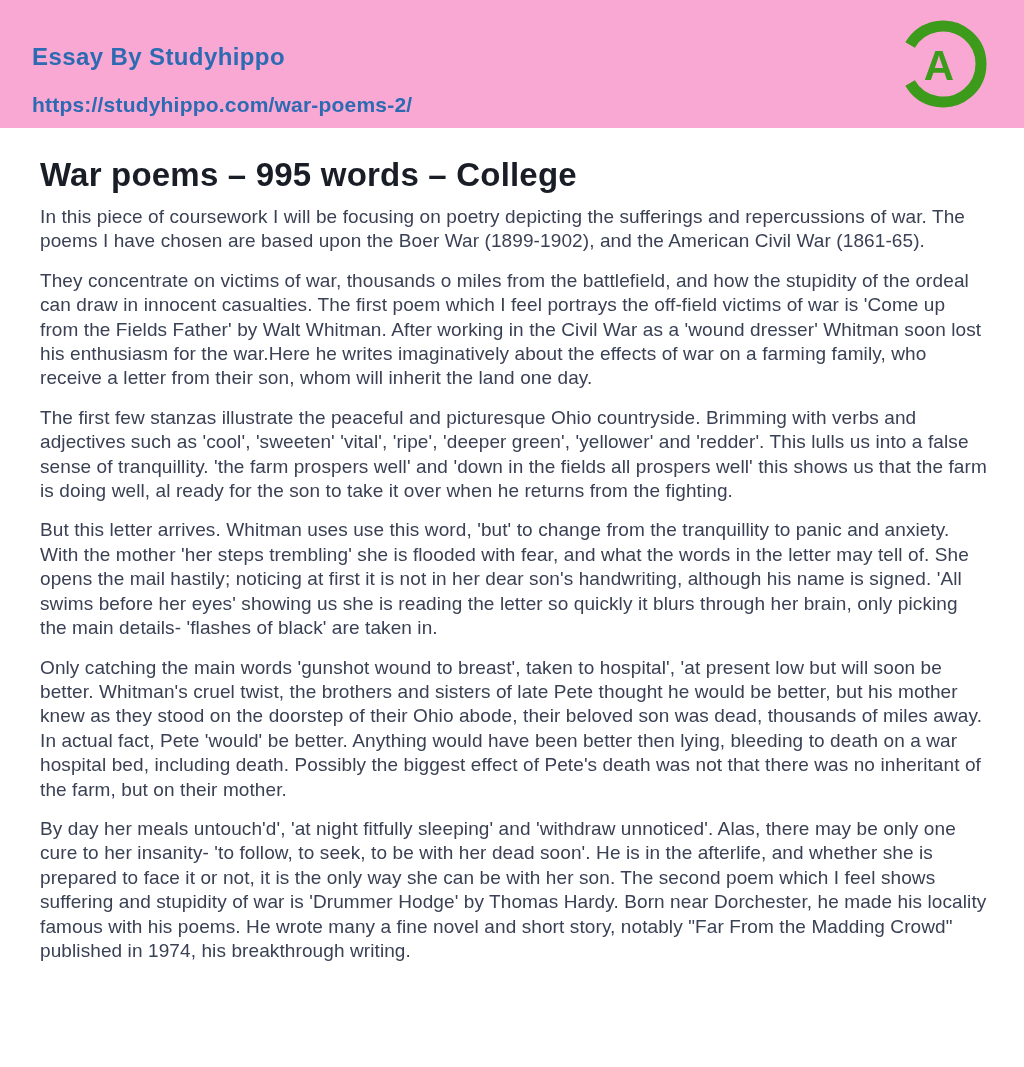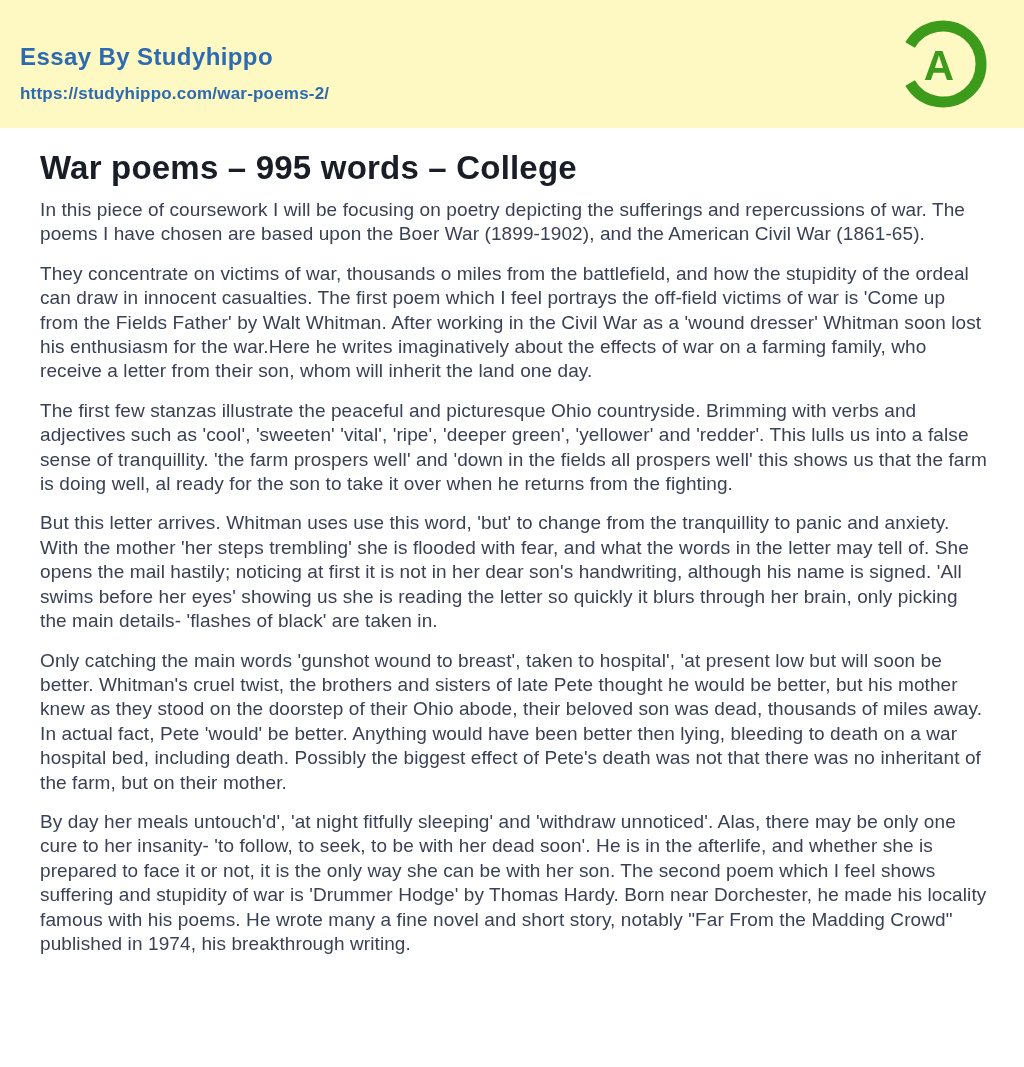--- a/index.html
+++ b/index.html
@@ -7,51 +7,51 @@
   body {
     width: 1024px;
     height: 1067px;
     font-family: "Liberation Sans", sans-serif;
     overflow: hidden;
   }
   .page-header {
     position: relative;
     width: 100%;
     height: 128px;
-    background: #fef9c3;
-    padding: 42px 36px 0 20px;
+    background: #f9a8d4;
+    padding: 42px 36px 0 32px;
   }
   .site-title {
     color: #2c6ab1;
     font-size: 24px;
     font-weight: 700;
     letter-spacing: 0.4px;
     line-height: 30px;
   }
   .site-url {
     display: inline-block;
-    margin-top: 12px;
+    margin-top: 21px;
     color: #2c6ab1;
-    font-size: 17px;
+    font-size: 21px;
     font-weight: 600;
     letter-spacing: 0.2px;
     text-decoration: none;
   }
   .logo {
     position: absolute;
     top: 19px;
     right: 36px;
     width: 90px;
     height: 90px;
   }
   .content {
     padding: 0 36px 0 40px;
   }
   .article-title {
-    margin-top: 19px;
+    margin-top: 26px;
     margin-bottom: 9px;
     color: #191d26;
     font-size: 33px;
     font-weight: 700;
     line-height: 42px;
     letter-spacing: 0.2px;
   }
   .content p {
     color: #3a4154;
     font-size: 19px;

